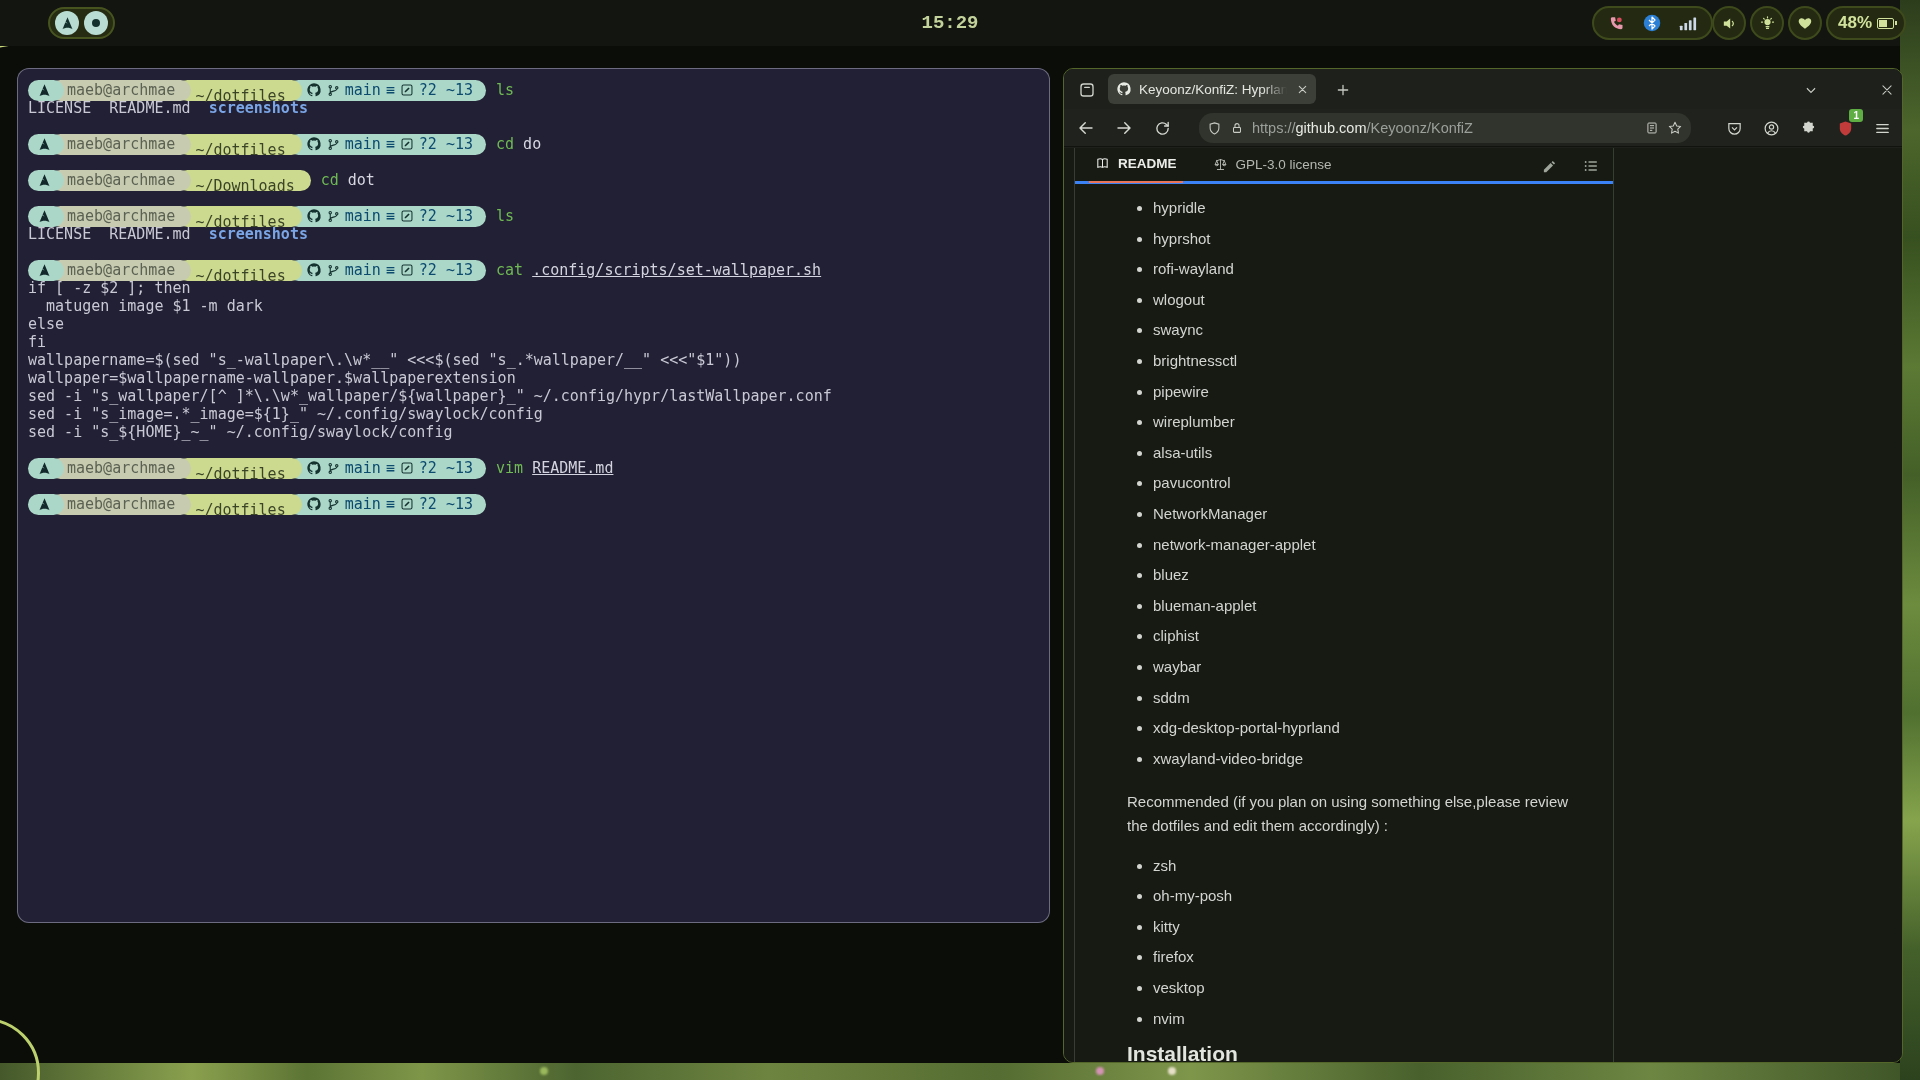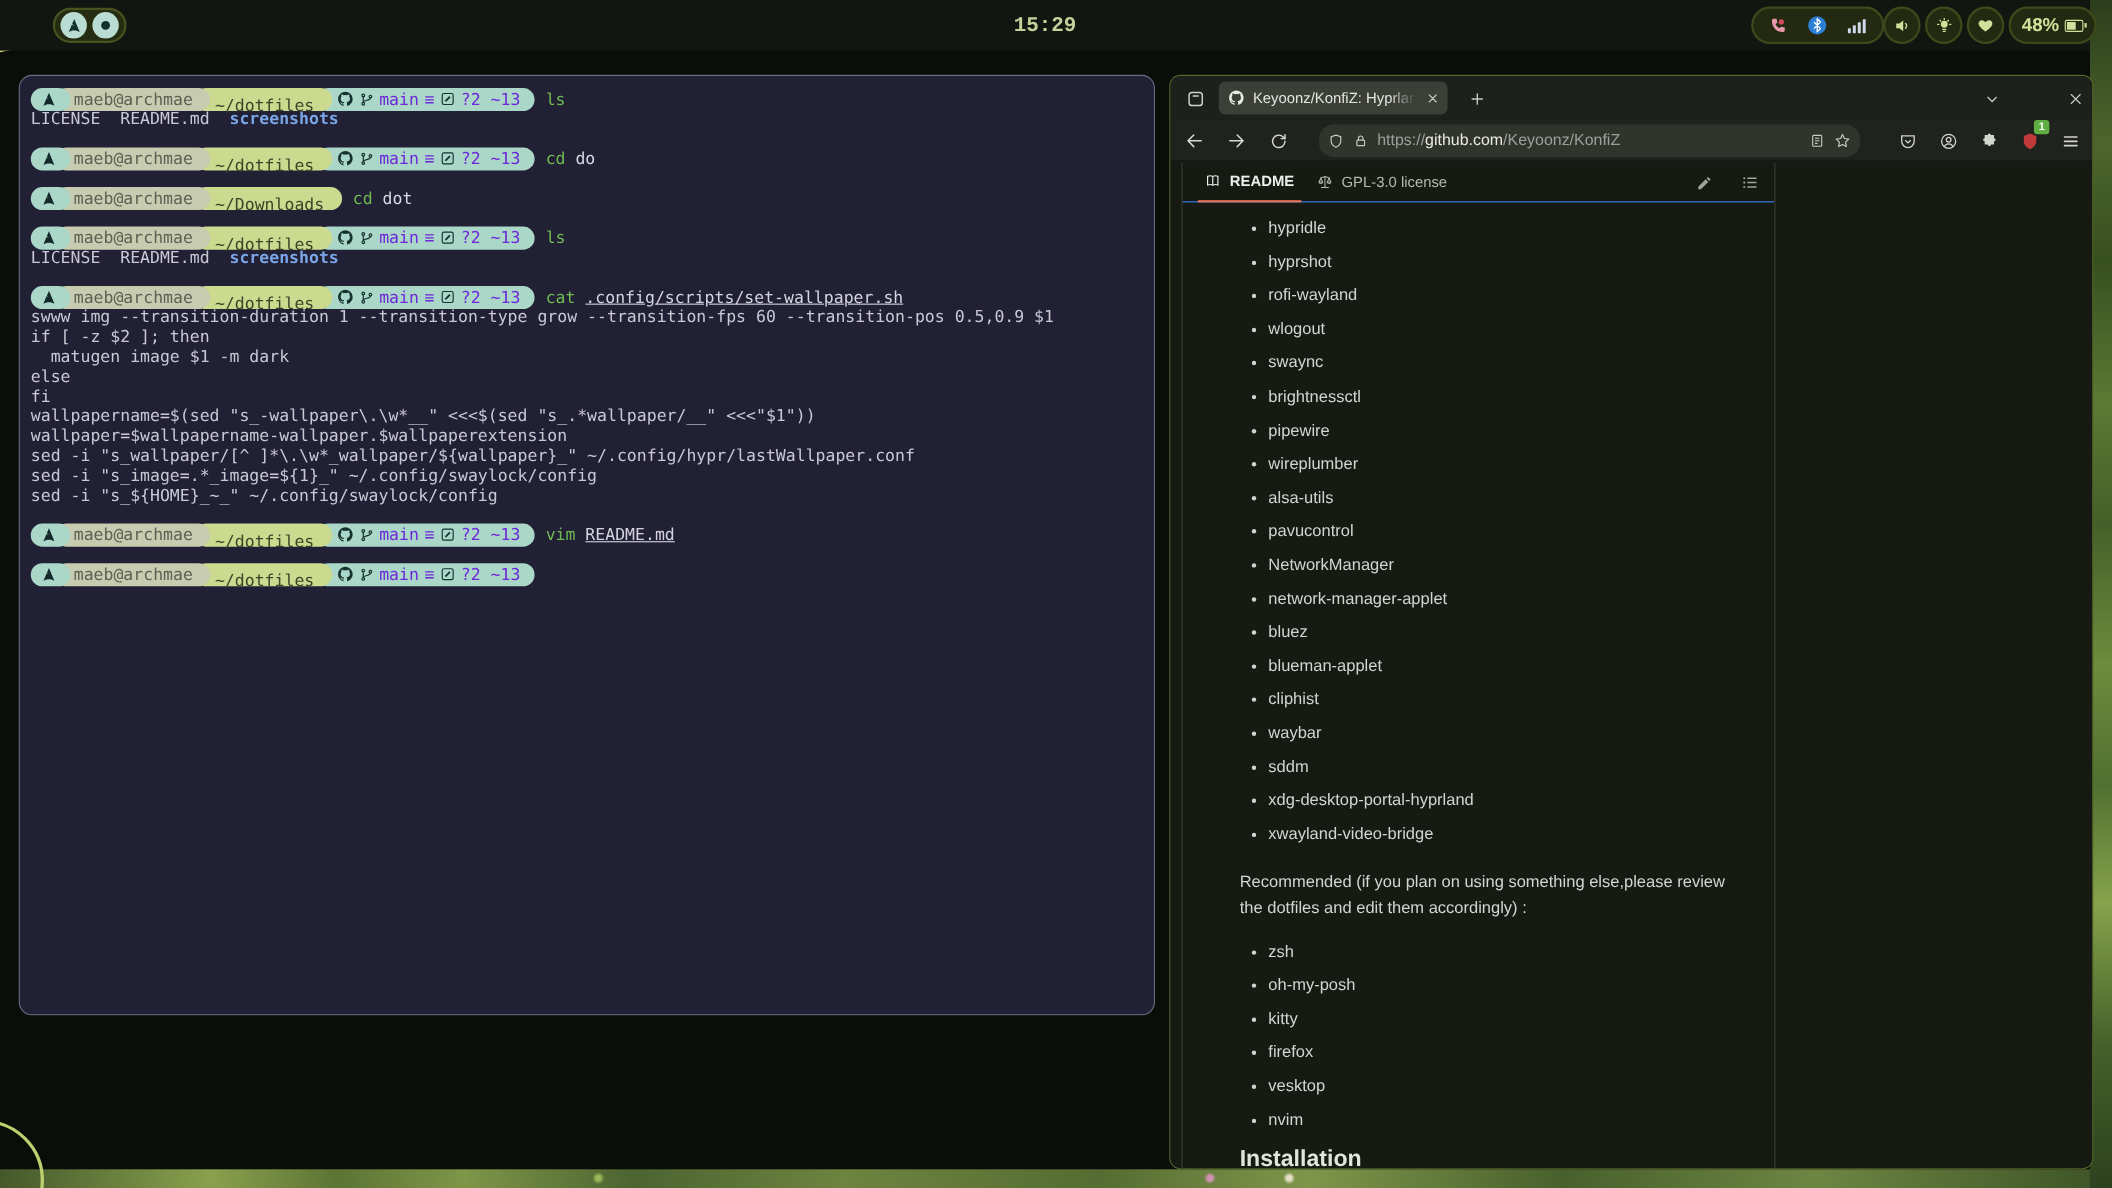--- a/index.html
+++ b/index.html
@@ -42,21 +42,21 @@
   .t-w { color:#d8d8e4; }
   .t-g { color:#6fba54; }
   .t-b { color:#7aa5e6; font-weight:bold; }
   .t-u { color:#d4d4e0; text-decoration:underline; }
   .prompt { display:inline-flex; position:relative; margin-right:10px; }
   .pseg { position:relative; display:inline-flex; align-items:center; height:21px; border-radius:11px; font-size:15px; }
   .p-arch { background:#abd7c9; z-index:4; padding:0 12px 0 9px; margin-right:-14px; color:#12282a; }
   .p-user { background:#c7ccb1; z-index:3; padding:0 16px 0 17px; margin-right:-14px; color:#5c6253; }
   .p-path { background:#cbda8e; z-index:2; padding:12px 16px 0 18px; margin-right:-14px; color:#3c4427; }
   .p-path.p-end { margin-right:0; }
-  .p-git { background:#abd7c9; z-index:1; padding:0 13px 0 18px; margin-right:0; color:#6d28d9; gap:5px; }
+  .p-git { background:#abd7c9; z-index:1; padding:0 13px 0 18px; margin-right:0; color:#0c4a6e; gap:5px; }
   .p-git svg { flex:none; }
 
   
   .browser { position:absolute; left:1063px; top:68px; width:840px; height:995px;
     background:#1d201b; border:1px solid #55662a; border-radius:10px; overflow:hidden; }
   .tabbar { position:relative; height:40px; background:#1d201b; }
   .fxview { position:absolute; left:10px; top:8px; width:26px; height:26px; border-radius:5px; display:flex; align-items:center; justify-content:center; color:#cfd2cb; }
   .tab { position:absolute; left:44px; top:5px; width:208px; height:30px; background:#3b3f38; border-radius:6px;
     display:flex; align-items:center; padding:0 8px; gap:7px; color:#e4e6e0; font-size:13.5px; }
   .tab-title { flex:1; overflow:hidden; white-space:nowrap;
@@ -74,21 +74,21 @@
   .url-dim { color:#9ba09a; }
   .urlfield .spacer { flex:1; }
   .field-ic { color:#c9ccc5; display:flex; align-items:center; }
   .tool-ic { position:absolute; top:5px; width:28px; height:28px; display:flex; align-items:center; justify-content:center; color:#d2d5cd; }
   .ublock { position:relative; }
   .ublock .badge { position:absolute; right:-4px; top:-5px; background:#5fae44; color:#fff; font-size:10px; font-weight:bold;
     padding:0 4px; border-radius:3px; line-height:13px; }
 
   .content { position:absolute; left:0; top:79px; right:0; bottom:0; background:#161a13; }
   .col { position:absolute; left:10px; top:0; width:540px; bottom:0; border-left:1px solid #383d34; border-right:1px solid #383d34; overflow:hidden; }
-  .md-header { position:relative; height:36px; border-bottom:1px solid #3b82f6; display:flex; align-items:center; padding:0 14px; gap:8px; }
+  .md-header { position:relative; height:36px; border-bottom:3px solid #3b82f6; display:flex; align-items:center; padding:0 14px; gap:24px; }
   .md-tab { display:flex; align-items:center; gap:8px; height:36px; padding:0 6px; font-size:13.5px; color:#b4b8b0; }
   .md-tab.active { color:#eceeea; font-weight:bold; border-bottom:2px solid #e8745a; }
   .md-actions { position:absolute; right:14px; top:0; height:36px; display:flex; align-items:center; gap:26px; color:#a0a59c; }
   .md-body { padding:14px 40px 0 52px; color:#d3d5d1; font-size:15px; }
   .md-body ul { list-style:disc; padding-left:26px; margin:0; }
   .md-body li { line-height:19px; margin-bottom:11.6px; }
   .pkg-list { margin-top:0 !important; }
   .md-para { line-height:24px; margin:22px 0 18px 0; max-width:462px; }
   .md-h2 { margin-top:14px; font-size:21px; font-weight:bold; color:#e2e4de; }
   svg { display:block; }
@@ -222,21 +222,20 @@
               <path d="M12 2a10 10 0 0 0-3.2 19.5c.5.1.7-.2.7-.5v-1.7c-2.8.6-3.4-1.2-3.4-1.2-.5-1.2-1.1-1.5-1.1-1.5-.9-.6.1-.6.1-.6 1 .1 1.5 1 1.5 1 .9 1.5 2.4 1.1 3 .8.1-.7.4-1.1.6-1.4-2.2-.3-4.6-1.1-4.6-5 0-1.1.4-2 1-2.7-.1-.3-.4-1.3.1-2.7 0 0 .8-.3 2.7 1a9.4 9.4 0 0 1 5 0c1.9-1.3 2.7-1 2.7-1 .5 1.4.2 2.4.1 2.7.6.7 1 1.6 1 2.7 0 3.9-2.4 4.7-4.6 5 .4.3.7.9.7 1.9V21c0 .3.2.6.7.5A10 10 0 0 0 12 2z"></path>
             </svg><svg width="13" height="15" viewBox="0 0 24 24" fill="none" stroke="#15322e" stroke-width="2">
               <circle cx="6" cy="5" r="2.2"></circle>
               <circle cx="6" cy="19" r="2.2"></circle>
               <circle cx="18" cy="7" r="2.2"></circle>
               <path d="M6 7.2v9.6M18 9.2c0 5-12 3-12 7.6"></path>
             </svg><span>main</span><span>≡</span><svg width="14" height="14" viewBox="0 0 24 24" fill="none" stroke="#15322e" stroke-width="1.8">
               <rect x="3.5" y="3.5" width="17" height="17" rx="2.5"></rect>
               <path d="M14.5 7.5l2 2-6.5 6.5H8v-2z" fill="#15322e" stroke="none"></path>
             </svg><span>?2 ~13</span></span></span><span class="t-g">cat</span><span class="t-w"> </span><span class="t-u">.config/scripts/set-wallpaper.sh</span></div>
-      <div class="tline"><span class="t-o">swww img --transition-duration 1 --transition-type grow --transition-fps 60 --transition-pos 0.5,0.9 $1</span></div>
       <div class="tline"><span class="t-o">if [ -z $2 ]; then</span></div>
       <div class="tline"><span class="t-o">  matugen image $1 -m dark</span></div>
       <div class="tline"><span class="t-o">else</span></div>
       <div class="tline"><span class="t-o">fi</span></div>
       <div class="tline"><span class="t-o">wallpapername=$(sed "s_-wallpaper\.\w*__" &lt;&lt;&lt;$(sed "s_.*wallpaper/__" &lt;&lt;&lt;"$1"))</span></div>
       <div class="tline"><span class="t-o">wallpaper=$wallpapername-wallpaper.$wallpaperextension</span></div>
       <div class="tline"><span class="t-o">sed -i "s_wallpaper/[^ ]*\.\w*_wallpaper/${wallpaper}_" ~/.config/hypr/lastWallpaper.conf</span></div>
       <div class="tline"><span class="t-o">sed -i "s_image=.*_image=${1}_" ~/.config/swaylock/config</span></div>
       <div class="tline"><span class="t-o">sed -i "s_${HOME}_~_" ~/.config/swaylock/config</span></div>
       <div class="tline">&nbsp;</div>

